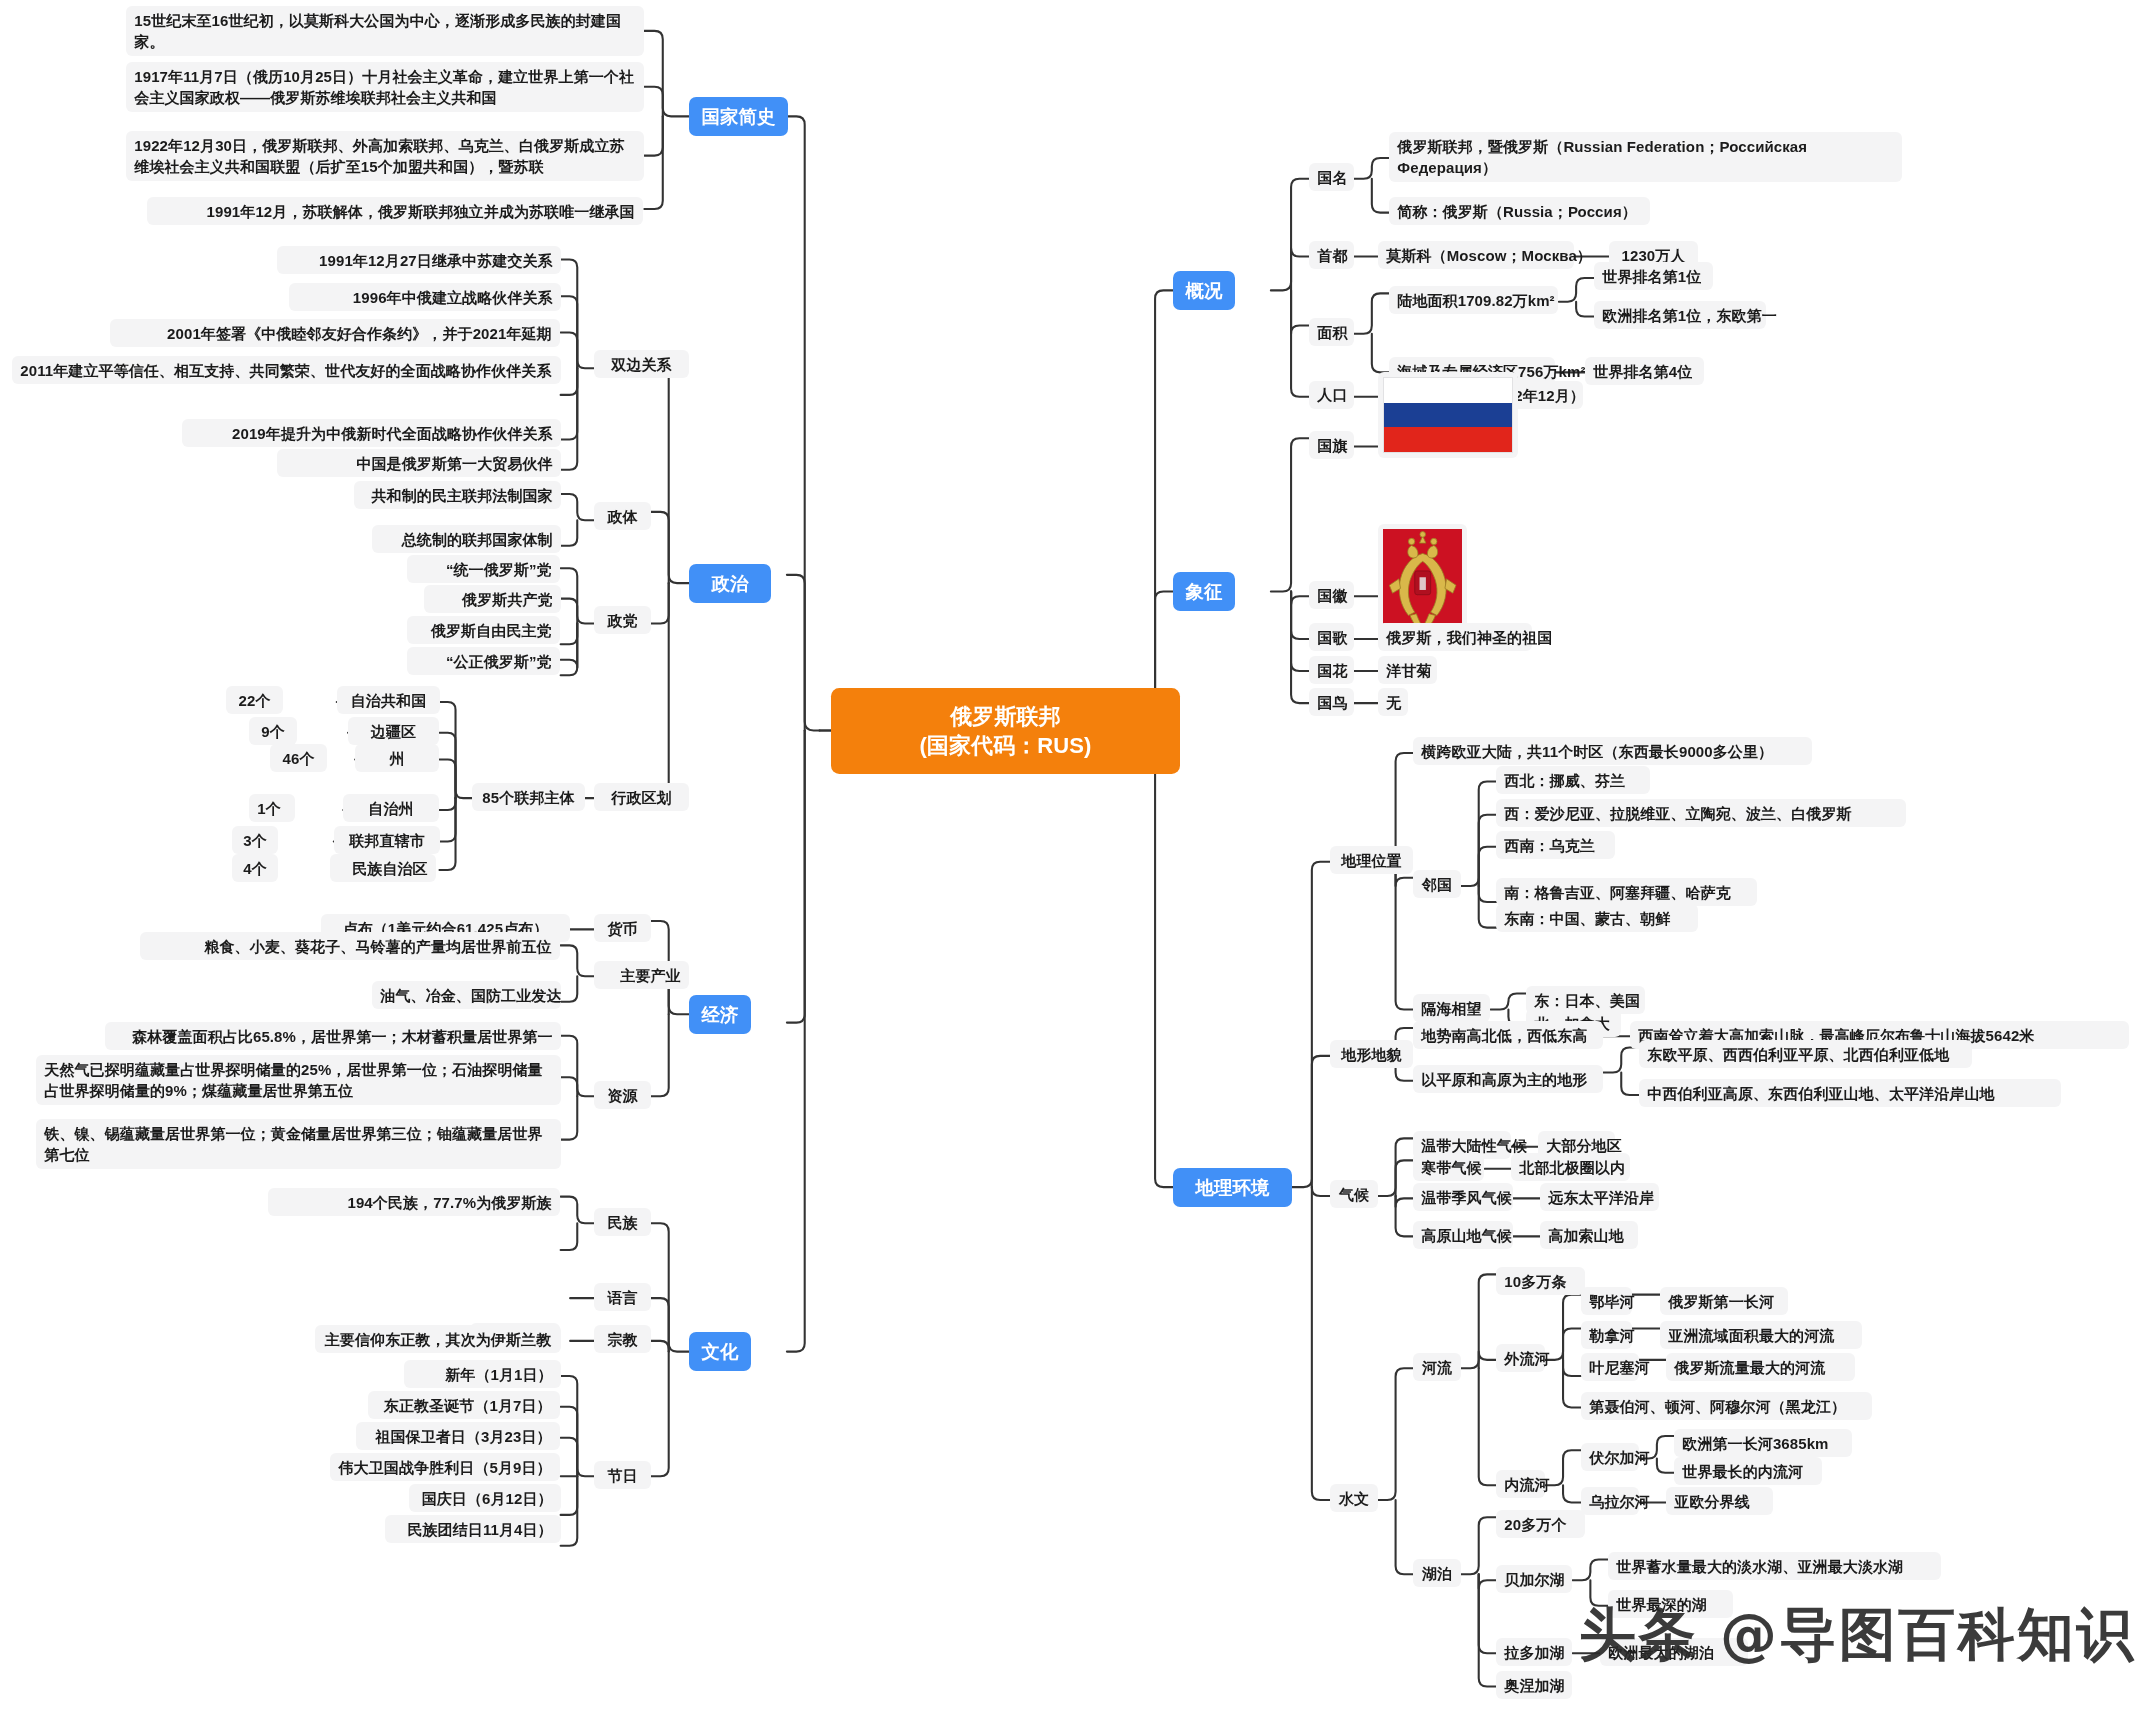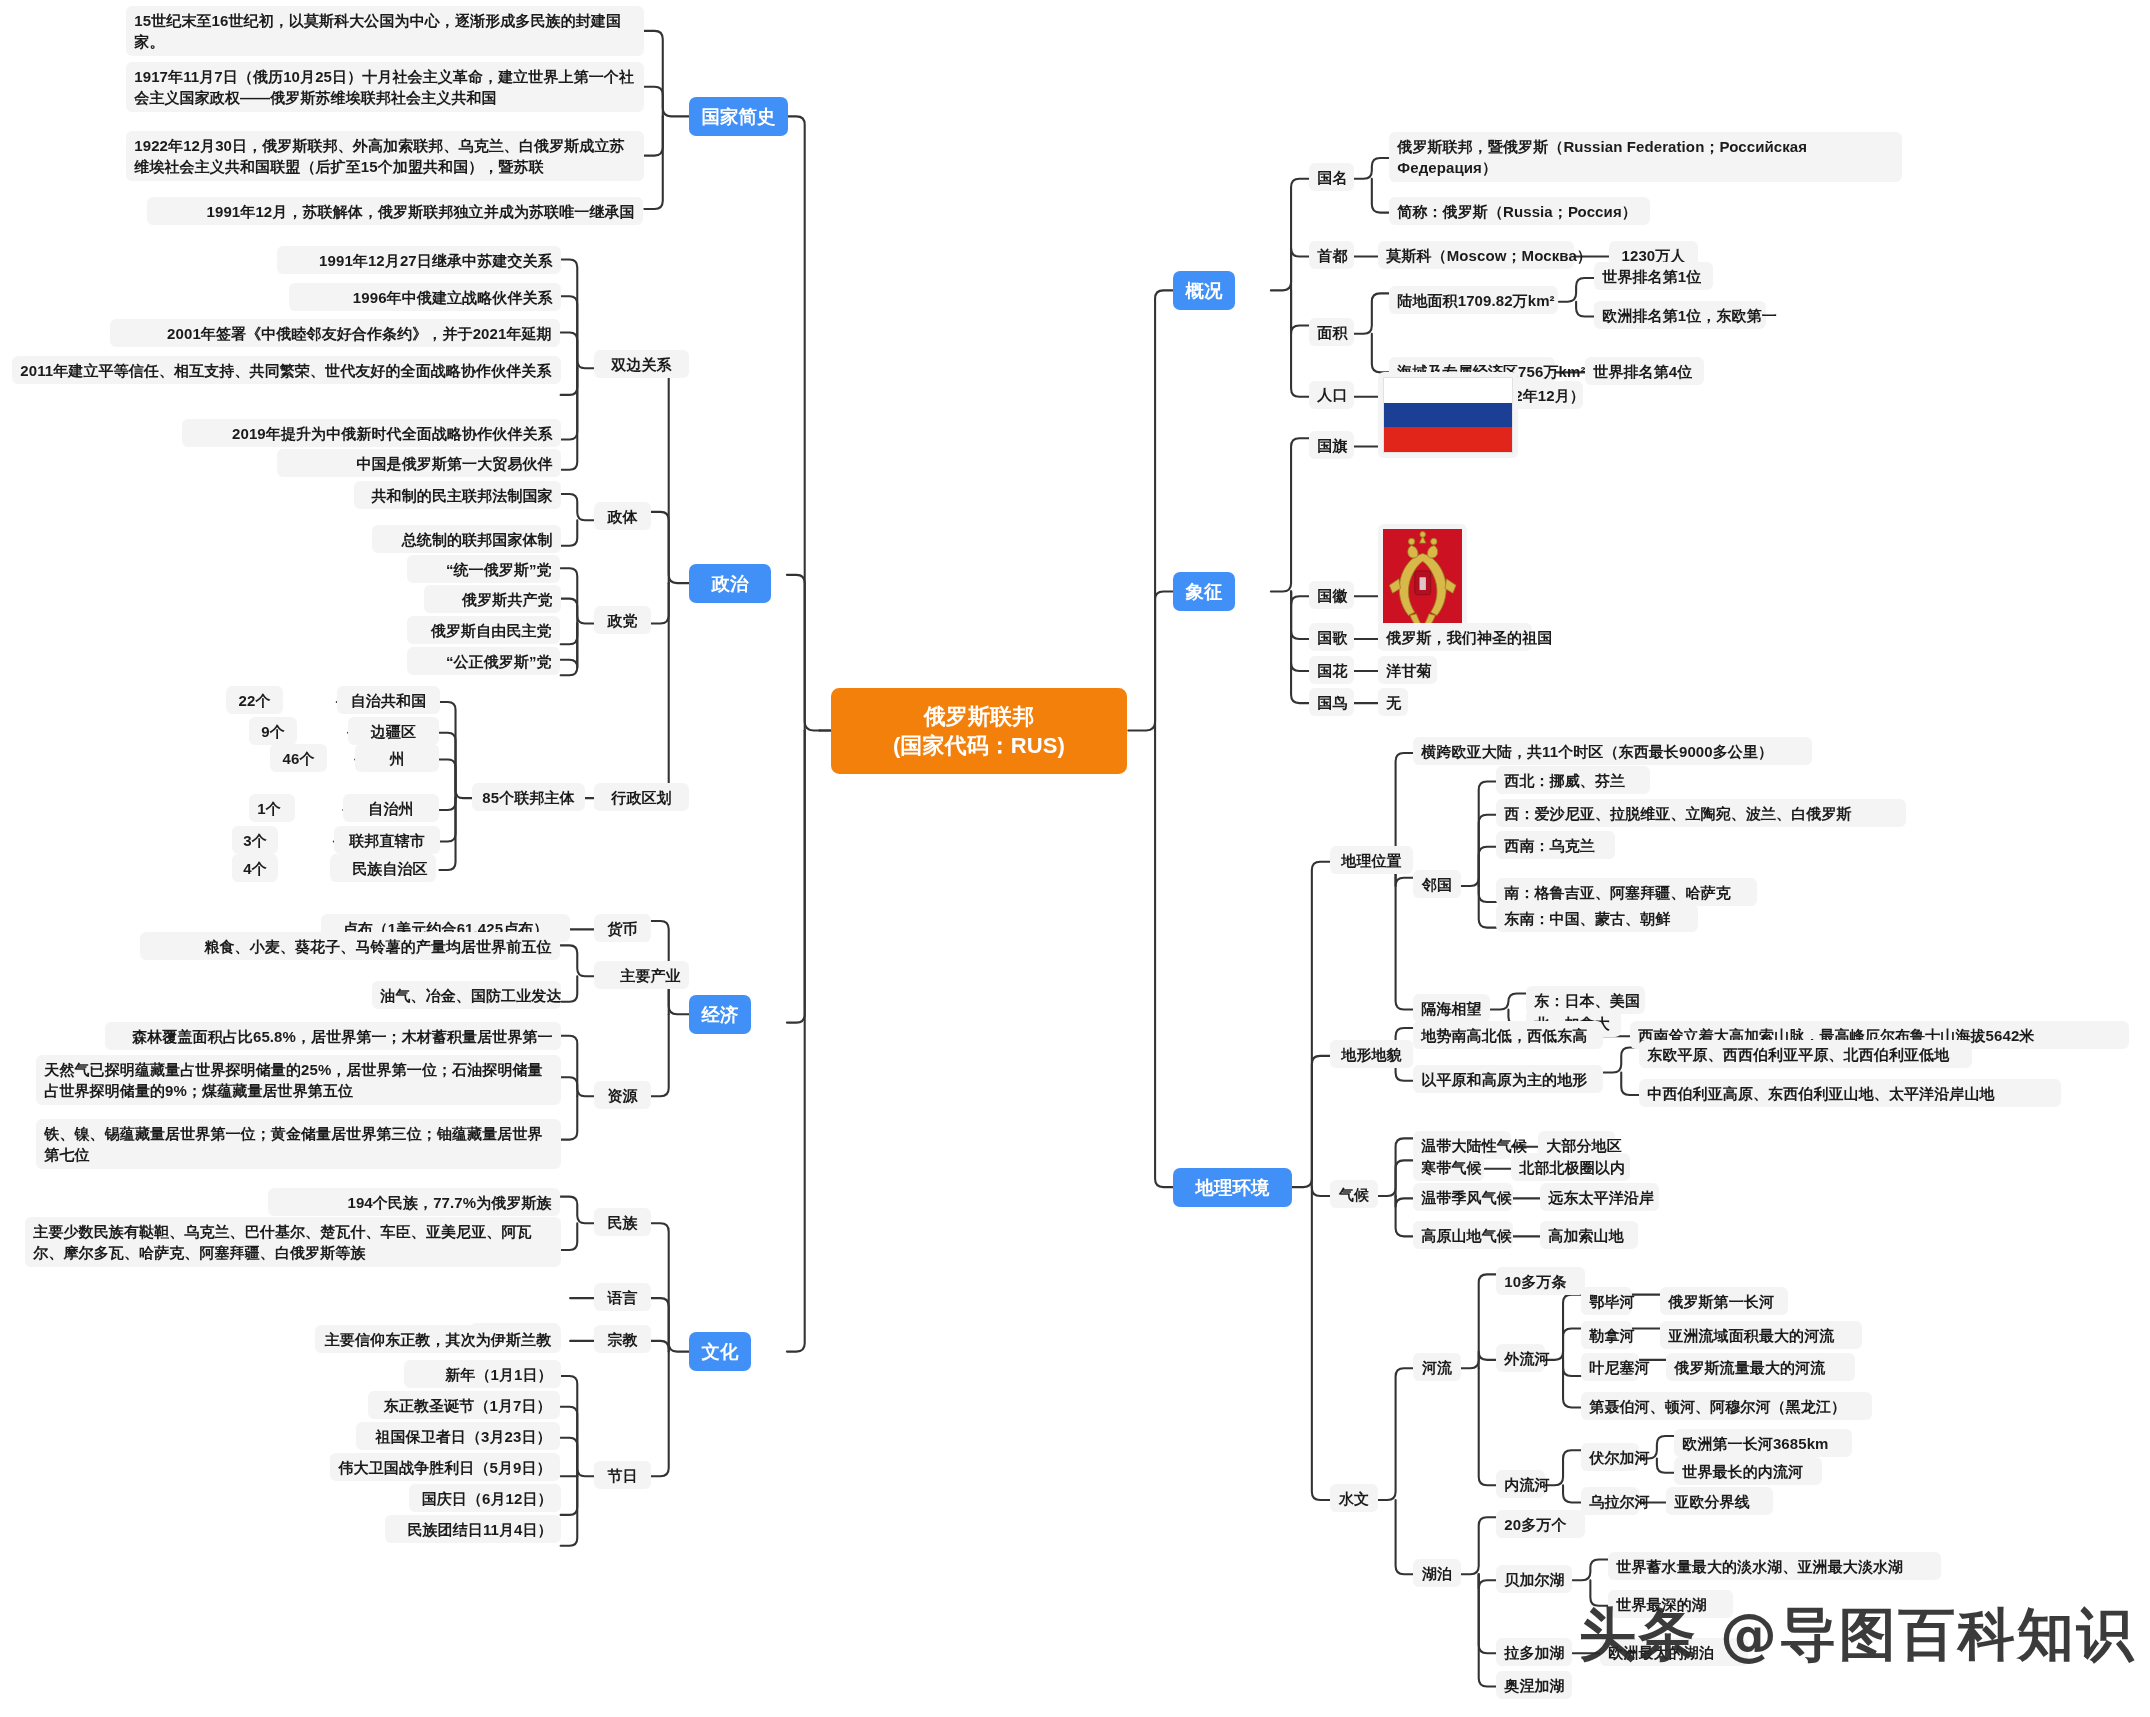--- a/index.html
+++ b/index.html
@@ -240,21 +240,21 @@
       <path d="M2490 2651 V2770 Q2490 2784 2504 2784 H2520"></path>
       <path d="M2490 2651 V2826 Q2490 2840 2504 2840 H2520"></path>
 
       <path d="M2648 2661 H2664 Q2678 2661 2678 2647 V2640 Q2678 2626 2692 2626 H2708"></path>
       <path d="M2678 2661 V2690 Q2678 2704 2692 2704 H2708"></path>
 
       <path d="M2648 2784 H2695"></path>
     </g>
   </svg>
 
-  <div class="node root" style="left:831px;top:688px;width:296px;height:86px;display:flex;align-items:center;justify-content:center;">
+  <div class="node root" style="left:831px;top:688px;width:349px;height:86px;display:flex;align-items:center;justify-content:center;">
     <span style="white-space:pre-line;">俄罗斯联邦
 (国家代码：RUS)</span>
   </div>
 
   <div class="node branch" style="left:689px;top:97px;width:99px;"><span>国家简史</span></div>
   <div class="node branch" style="left:689px;top:564px;width:82px;"><span>政治</span></div>
   <div class="node branch" style="left:689px;top:995px;width:62px;"><span>经济</span></div>
   <div class="node branch" style="left:689px;top:1332px;width:62px;"><span>文化</span></div>
 
   <div class="node branch" style="left:1173px;top:271px;width:62px;"><span>概况</span></div>
@@ -313,21 +313,20 @@
   <div class="node leaf" style="left:140px;top:932px;width:420px;text-align:right;"><span>粮食、小麦、葵花子、马铃薯的产量均居世界前五位</span></div>
   <div class="node leaf" style="left:372px;top:981px;width:189px;text-align:right;"><span>油气、冶金、国防工业发达</span></div>
 
   <div class="node sub" style="left:594px;top:1081px;width:57px;text-align:center;"><span>资源</span></div>
   <div class="node leaf" style="left:105px;top:1022px;width:456px;text-align:right;"><span>森林覆盖面积占比65.8%，居世界第一；木材蓄积量居世界第一</span></div>
   <div class="node wrap leaf" style="left:36px;top:1055px;width:525px;"><span>天然气已探明蕴藏量占世界探明储量的25%，居世界第一位；石油探明储量占世界探明储量的9%；煤蕴藏量居世界第五位</span></div>
   <div class="node wrap leaf" style="left:36px;top:1119px;width:525px;"><span>铁、镍、锡蕴藏量居世界第一位；黄金储量居世界第三位；铀蕴藏量居世界第七位</span></div>
 
   <div class="node sub" style="left:594px;top:1208px;width:57px;text-align:center;"><span>民族</span></div>
   <div class="node leaf" style="left:268px;top:1188px;width:292px;text-align:right;"><span>194个民族，77.7%为俄罗斯族</span></div>
-  <div class="node wrap leaf" style="left:25px;top:1217px;width:536px;"><span>主要少数民族有鞑靼、乌克兰、巴什基尔、楚瓦什、车臣、亚美尼亚、阿瓦尔、摩尔多瓦、哈萨克、阿塞拜疆、白俄罗斯等族</span></div>
 
   <div class="node sub" style="left:594px;top:1283px;width:57px;text-align:center;"><span>语言</span></div>
   <div class="node leaf" style="left:470px;top:1283px;width:90px;text-align:center;margin-top:40px;"><span>通用俄语</span></div>
 
   <div class="node sub" style="left:594px;top:1325px;width:57px;text-align:center;"><span>宗教</span></div>
   <div class="node leaf" style="left:315px;top:1325px;width:246px;text-align:center;"><span>主要信仰东正教，其次为伊斯兰教</span></div>
 
   <div class="node sub" style="left:594px;top:1461px;width:57px;text-align:center;"><span>节日</span></div>
   <div class="node leaf" style="left:404px;top:1360px;width:157px;text-align:right;"><span>新年（1月1日）</span></div>
   <div class="node leaf" style="left:368px;top:1391px;width:192px;text-align:right;"><span>东正教圣诞节（1月7日）</span></div>

